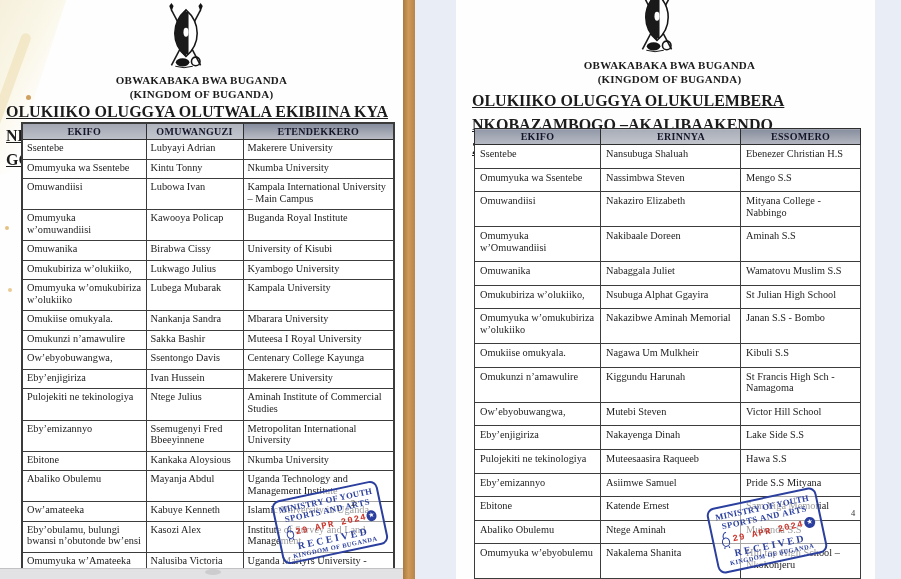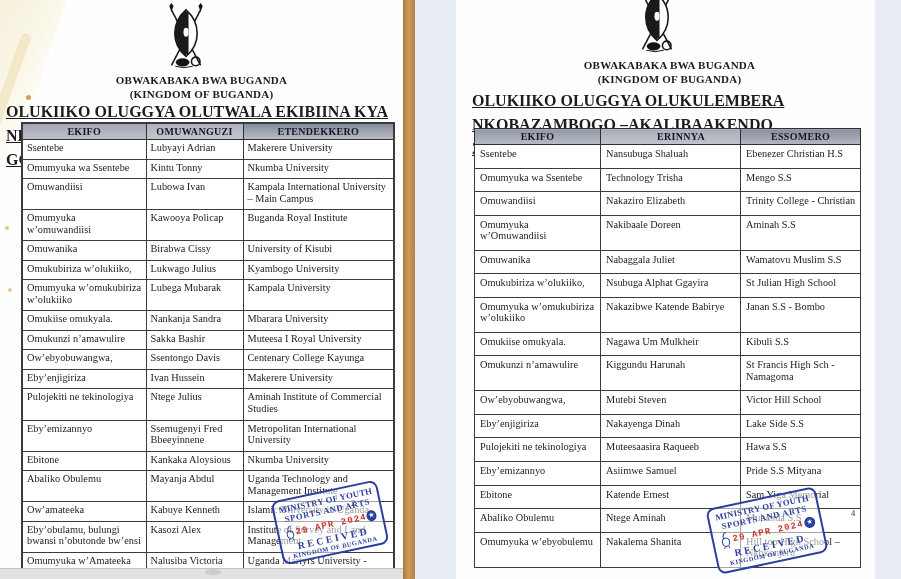--- a/index.html
+++ b/index.html
@@ -284,46 +284,46 @@
           </tr>
         </thead>
       <tbody>
           <tr>
             <td>Ssentebe</td>
             <td>Nansubuga Shaluah</td>
             <td>Ebenezer Christian H.S</td>
           </tr>
           <tr>
             <td>Omumyuka wa Ssentebe</td>
-            <td>Technology Trisha</td>
+            <td>Nassimbwa Steven</td>
             <td>Mengo  S.S</td>
           </tr>
           <tr>
             <td>Omuwandiisi</td>
             <td>Nakaziro Elizabeth</td>
-            <td>Trinity College  - Christian</td>
+            <td>Mityana College  - Nabbingo</td>
           </tr>
           <tr>
             <td>Omumyuka w’Omuwandiisi</td>
             <td>Nakibaale Doreen</td>
             <td>Aminah S.S</td>
           </tr>
           <tr>
             <td>Omuwanika</td>
             <td>Nabaggala Juliet</td>
             <td>Wamatovu Muslim  S.S</td>
           </tr>
           <tr>
             <td>Omukubiriza w’olukiiko,</td>
             <td>Nsubuga Alphat Ggayira</td>
             <td>St Julian High School</td>
           </tr>
           <tr>
             <td>Omumyuka w’omukubiriza w’olukiiko</td>
-            <td>Nakazibwe Katende Babirye</td>
+            <td>Nakazibwe Aminah Memorial</td>
             <td>Janan S.S - Bombo</td>
           </tr>
           <tr>
             <td>Omukiise omukyala.</td>
             <td>Nagawa Um Mulkheir</td>
             <td>Kibuli  S.S</td>
           </tr>
           <tr>
             <td>Omukunzi n’amawulire</td>
             <td>Kiggundu Harunah</td>

